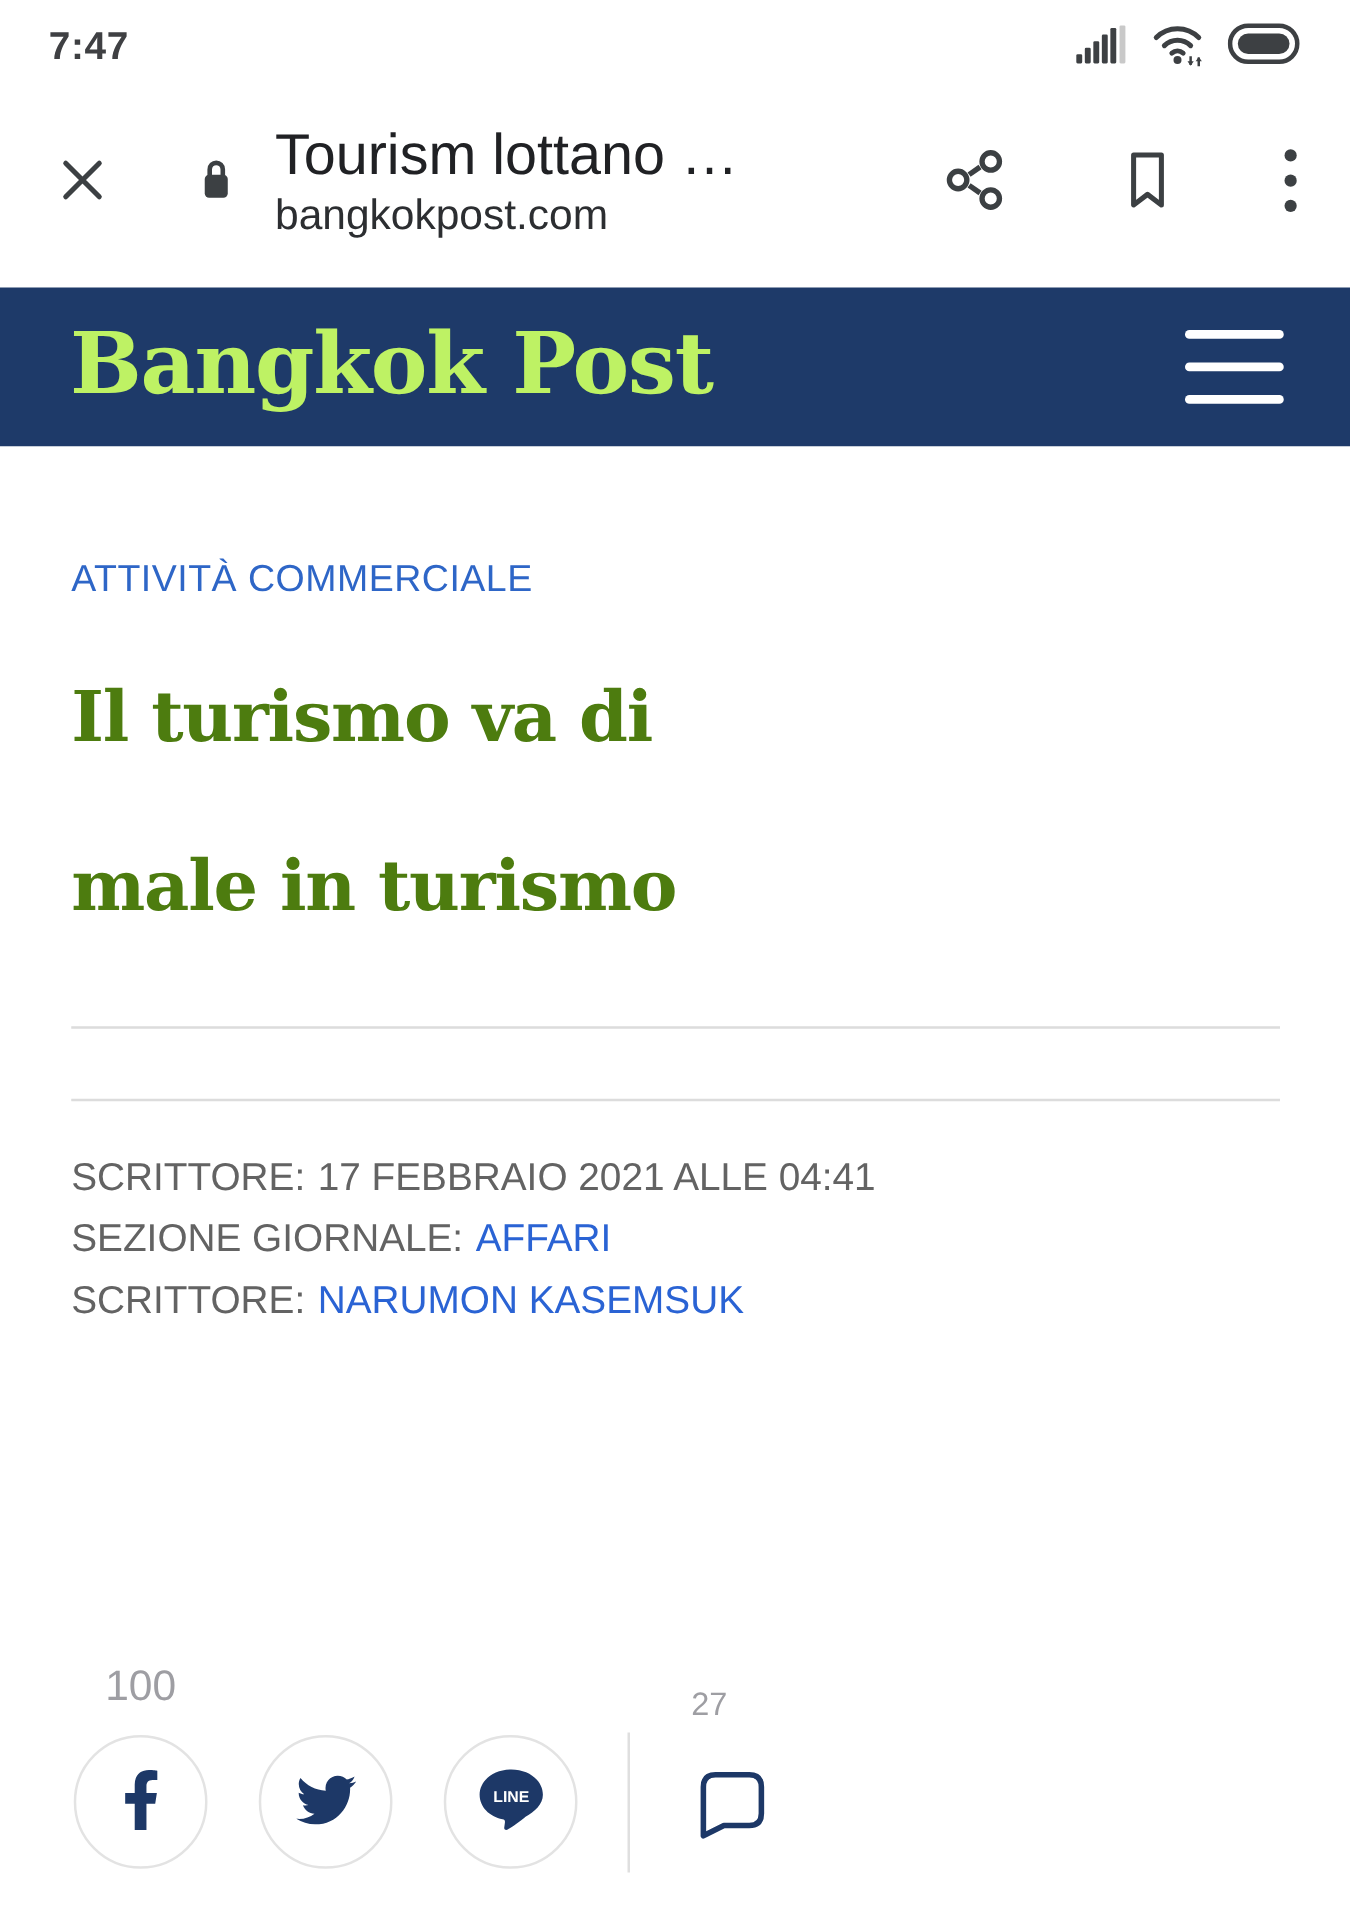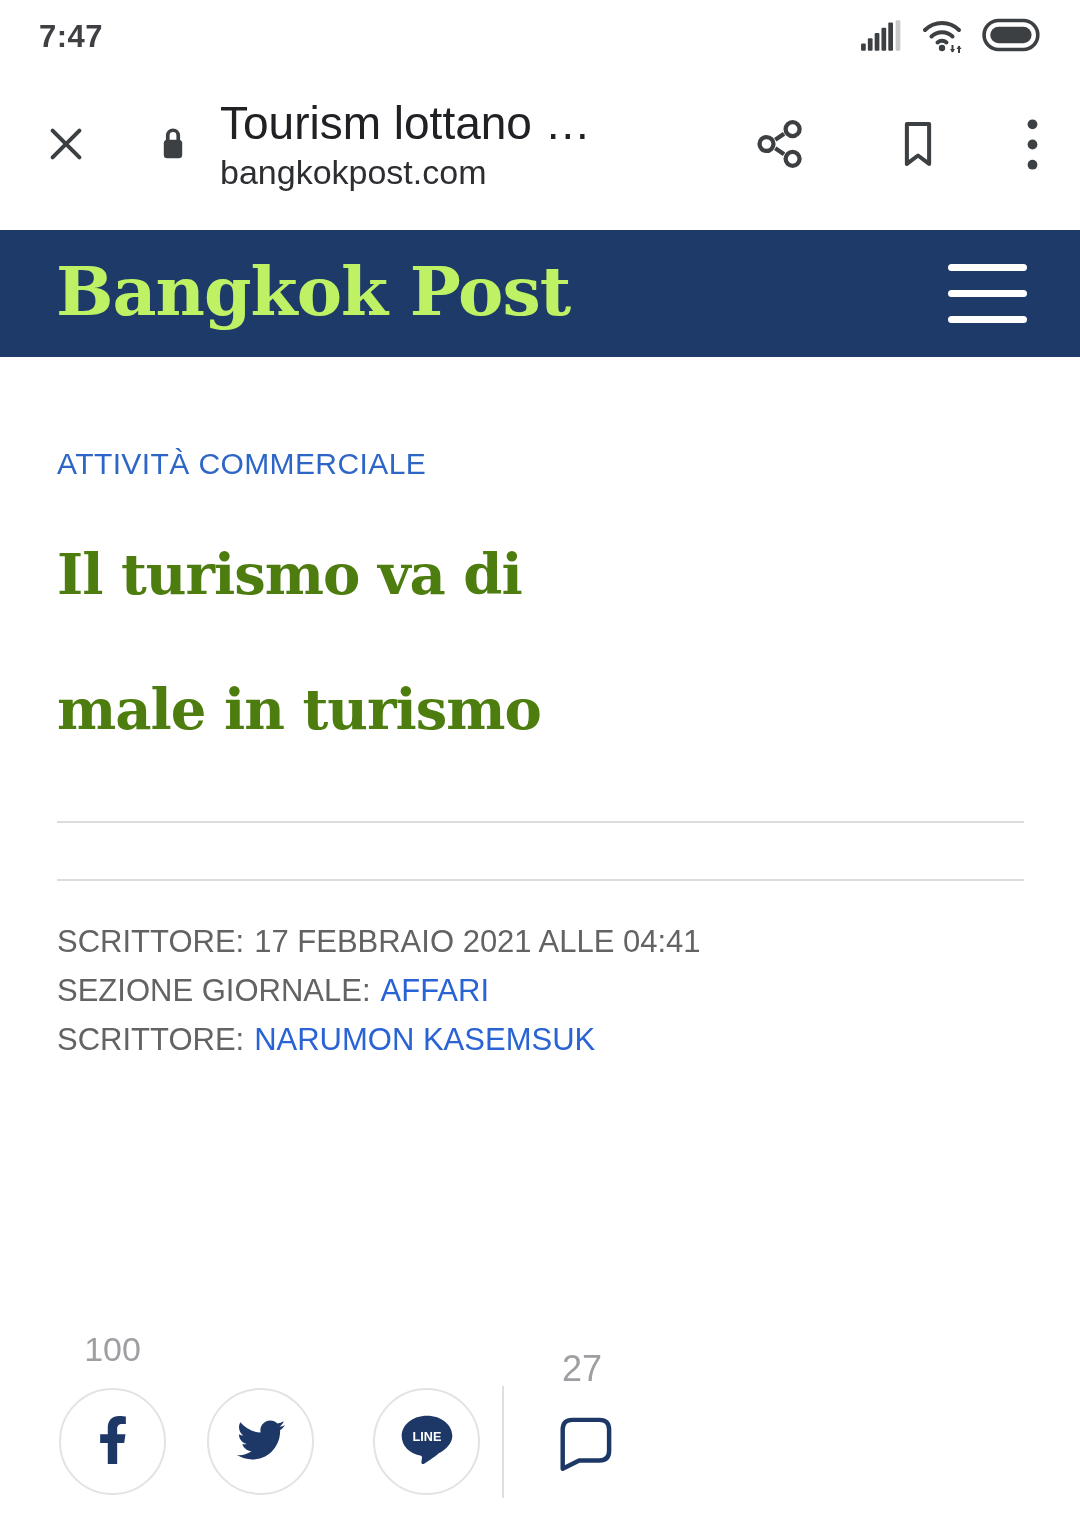--- a/index.html
+++ b/index.html
@@ -90,31 +90,31 @@
   .meta-row .label{margin-right:10px;}
   .meta-link{color:var(--link-blue);text-decoration:none;}
   
   .social{position:absolute;left:0;top:1330px;width:963px;height:209px;}
   .share-count{
     position:absolute;left:59px;top:0;width:107px;
     text-align:center;font-size:34px;color:var(--count-gray);
   }
   .comment-count{
     position:absolute;left:553px;top:18px;width:58px;
-    text-align:center;font-size:36px;color:var(--count-gray);
+    font-size:26px;color:var(--count-gray);
   }
   .circle-btn{
     position:absolute;top:58px;width:107px;height:107px;
     border:2px solid var(--circle-border);border-radius:50%;
     background:#fff;display:flex;align-items:center;justify-content:center;
     cursor:pointer;
   }
   .fb-btn{left:59px;}
   .tw-btn{left:207px;}
-  .line-btn{left:373px;text-decoration:underline;}
+  .line-btn{left:355px;text-decoration:underline;}
   .social-divider{
     position:absolute;left:502px;top:56px;width:2px;height:112px;background:#dfdfdf;
   }
   .comment-btn{
     position:absolute;left:553px;top:86px;width:60px;height:60px;
     background:none;border:none;cursor:pointer;display:flex;align-items:center;justify-content:center;
   }
 </style>
 </head>
 <body>

